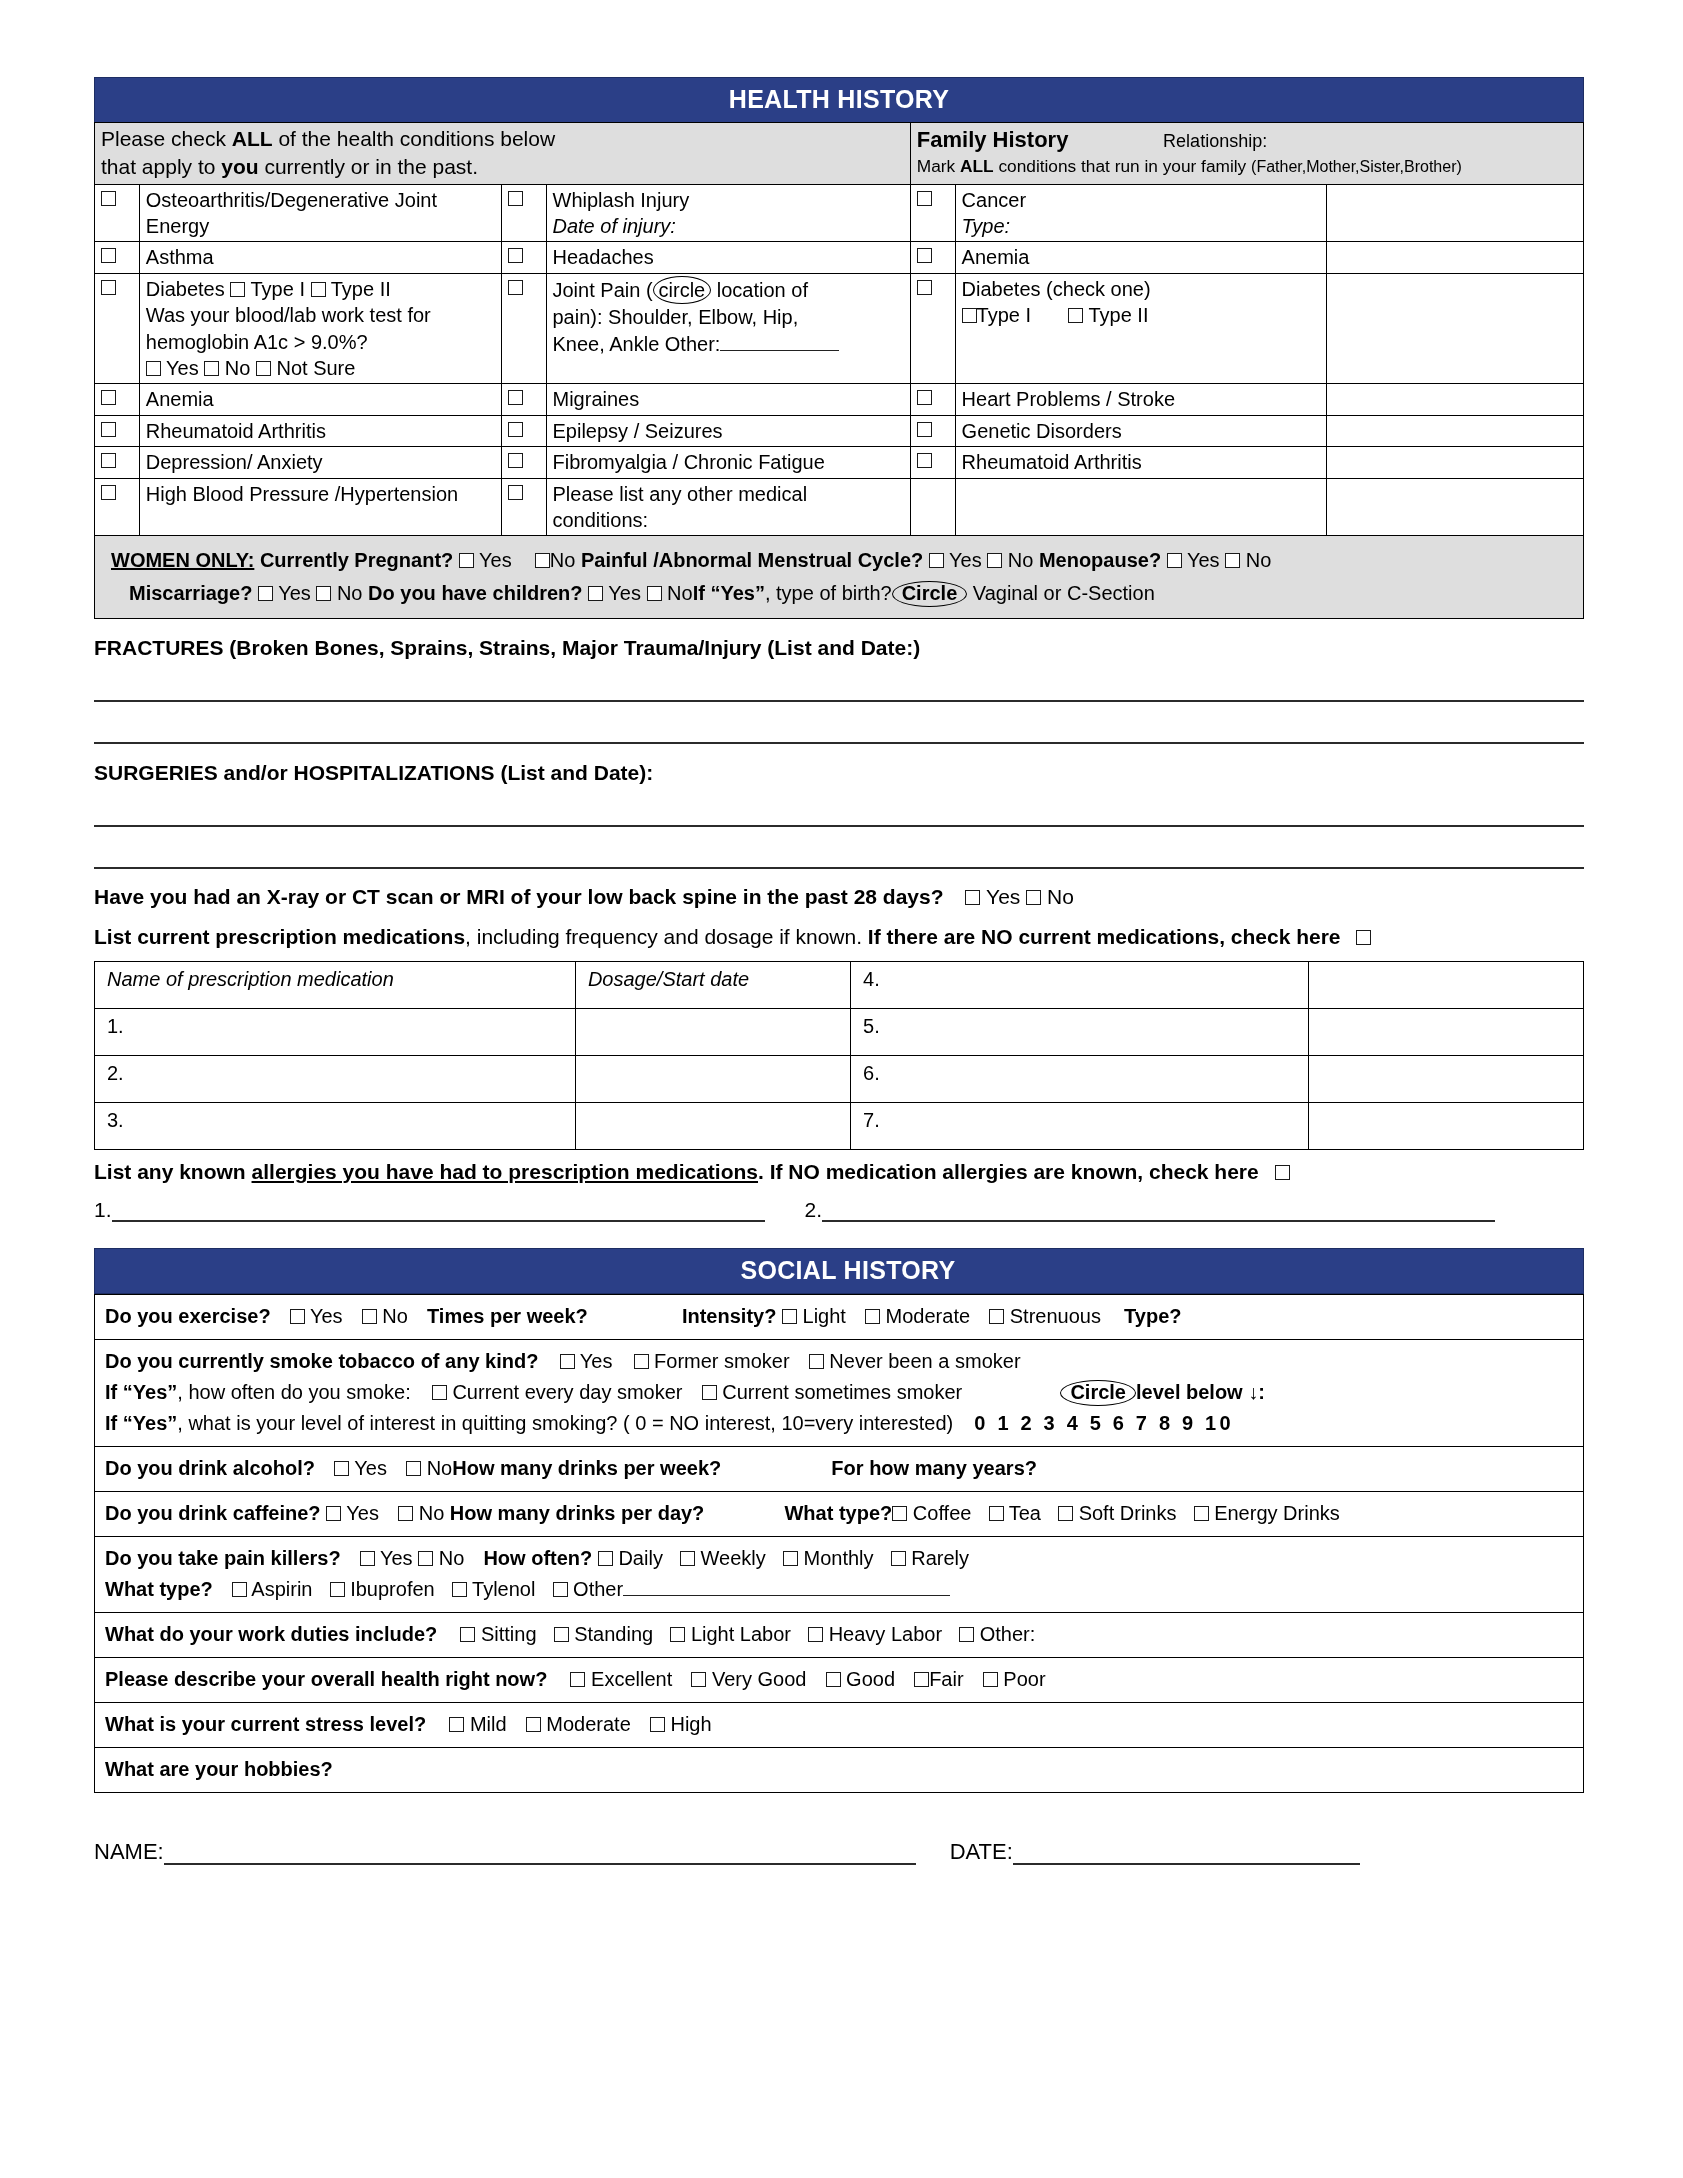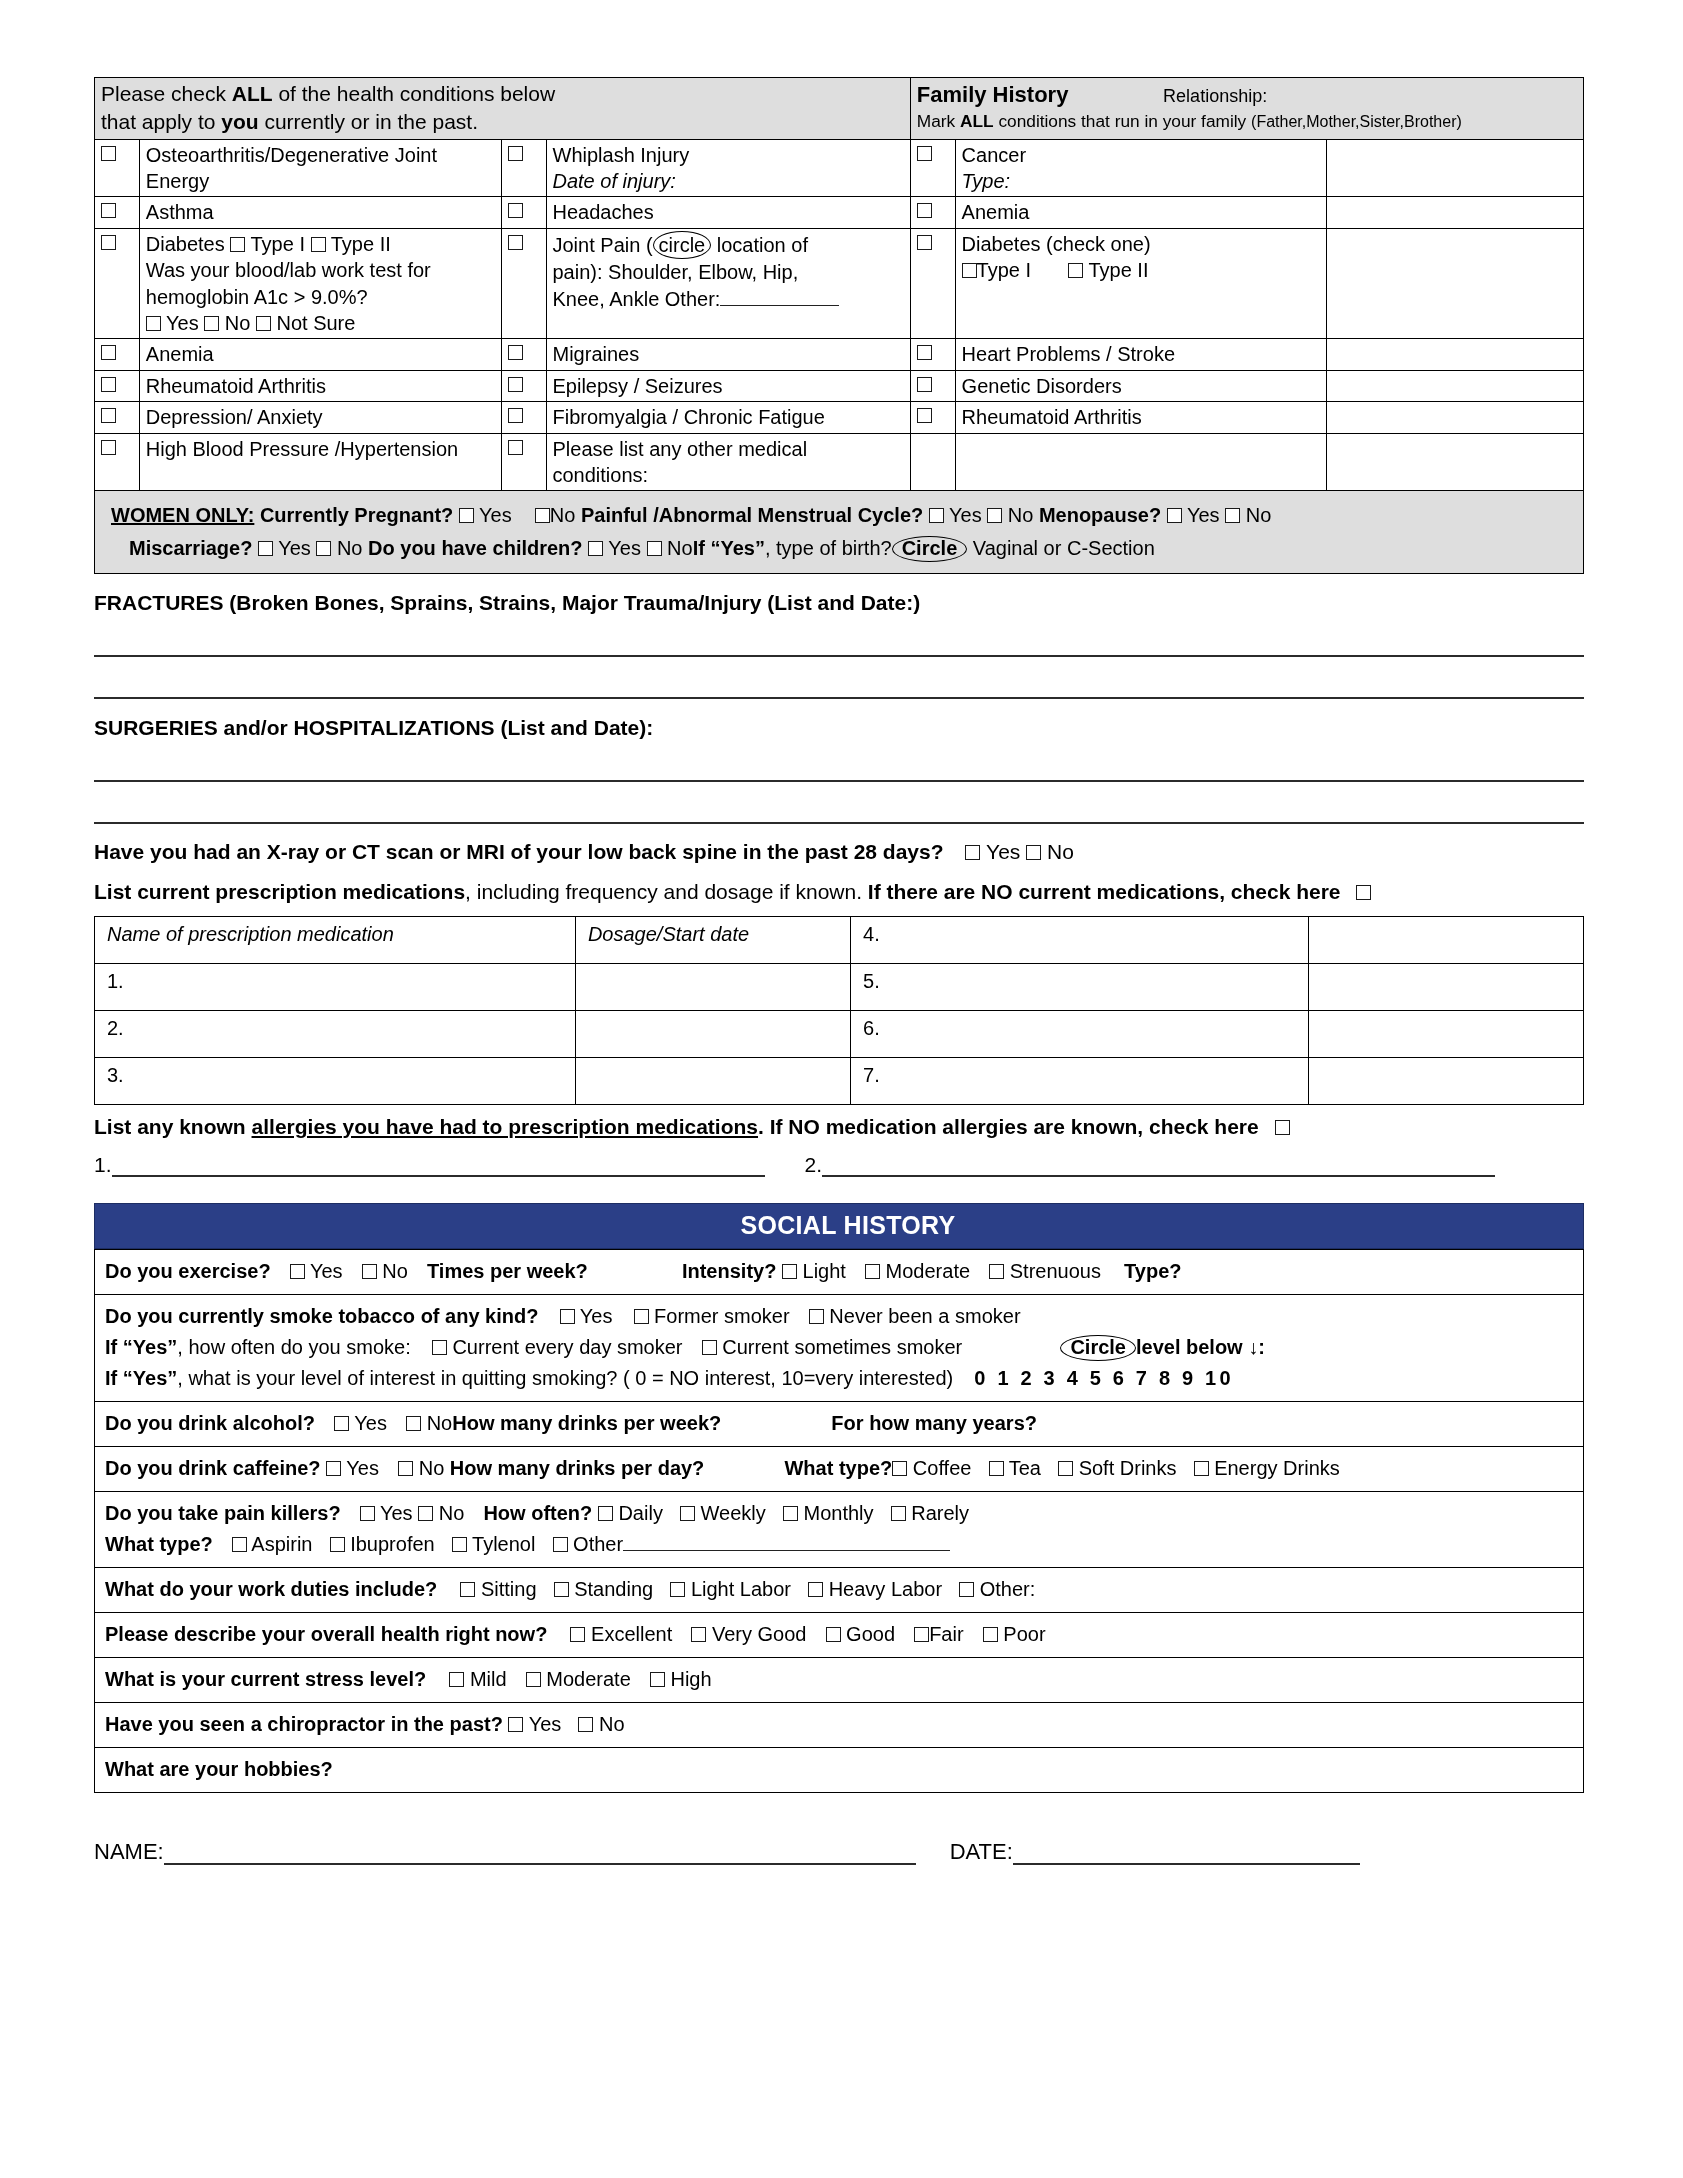--- a/index.html
+++ b/index.html
@@ -170,20 +170,21 @@
     display: inline-block;
     border-bottom: 1.8px solid #222;
     height: 17px;
   }
 </style>
 </head>
 <body>
 
 <div class="page">
 
+  <div class="banner">HEALTH HISTORY</div>
 
   <table class="grid">
     <colgroup>
       <col class="c-chk">
         <col class="c-self">
       <col class="c-chk">
         <col class="c-mid">
       <col class="c-chk">
         <col class="c-fam">
         <col class="c-rel">
@@ -551,28 +552,20 @@
         <b>What is your current stress level?</b>
         <span class="gap-s" style="width:12px;"></span>
         <span class="cb"></span> <span>Mild</span>
         <span class="gap-s" style="width:8px;"></span>
         <span class="cb"></span> <span>Moderate</span>
         <span class="gap-s" style="width:8px;"></span>
         <span class="cb"></span> <span>High</span>
       </td>
     </tr>
 
-    <tr>
-      <td>
-        <b>Have you seen a chiropractor in the past?</b>
-        <span class="cb"></span> <span>Yes</span>
-        <span class="gap-s" style="width:6px;"></span>
-        <span class="cb"></span> <span>No</span>
-      </td>
-    </tr>
 
     <tr>
       <td>
         <b>What are your hobbies?</b>
       </td>
     </tr>
   </tbody>
     </table>
 
   <div class="footer">

